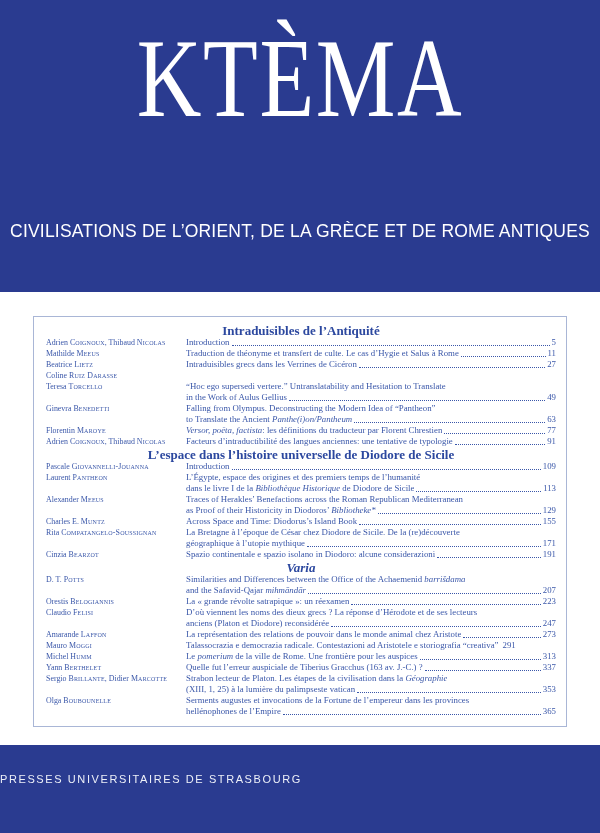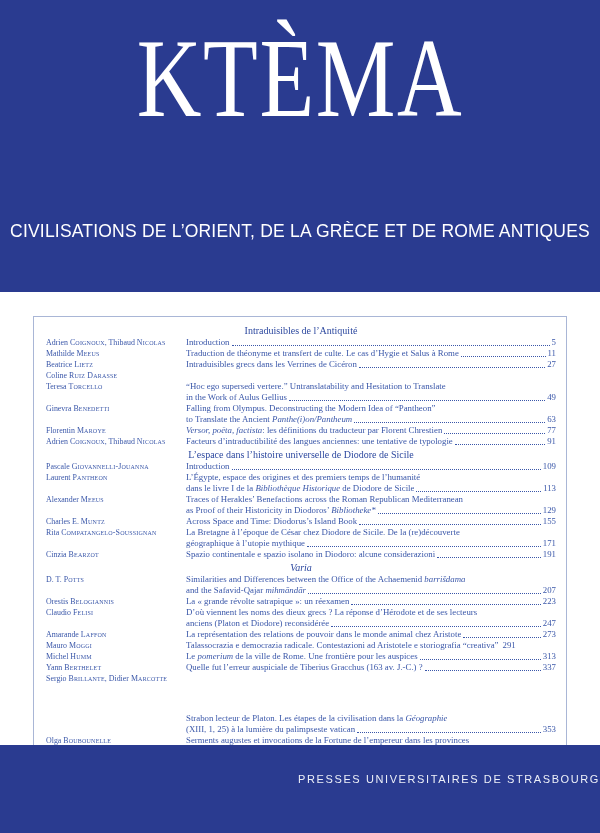--- a/index.html
+++ b/index.html
@@ -19,21 +19,21 @@
     position:absolute;bottom:50px;left:0;width:100%;text-align:center;
     font-family:"Liberation Sans",sans-serif;font-size:17.5px;
     letter-spacing:.2px;white-space:nowrap;
   }
   
   .toc{
     margin:24px 33px 0;border:1px solid #a9b6d6;
     padding:6px 10px 9px 12px;color:#3a57a9;
   }
   .sec-heading{
-    text-align:center;font-weight:400;font-size:10px;line-height:11px;
+    text-align:center;font-weight:700;font-size:13px;line-height:11px;
     margin:2px 0 1px;color:#2c489f;
   }
   .sec-heading.it{font-style:italic;}
   .entry{display:flex;align-items:flex-start;}
   .authors{
     flex:0 0 140px;font-size:7.9px;line-height:11px;white-space:nowrap;
     overflow:hidden;
     font-family:Liberation Serif, serif;
   }
   .sc{font-variant:small-caps;letter-spacing:.2px;}
@@ -51,21 +51,21 @@
   .footer-row{
     display:grid;grid-template-columns:1fr auto 1fr;align-items:baseline;
     margin:20px 30px 0;color:#6d28d9;font-weight:700;font-size:13px;
   }
   .f-issue{justify-self:start;}
   .f-city{justify-self:center;letter-spacing:1px;font-size:13.5px;}
   .f-year{justify-self:end;}
   
   .imprint{
     position:absolute;left:0;right:0;bottom:0;height:88px;background:#2a3b90;
-    display:flex;justify-content:flex-end;color:#edf0f8;
+    display:flex;justify-content:flex-start;color:#edf0f8;
   }
   .imprint span{
     margin-top:28px;font-family:"Liberation Sans",sans-serif;
     font-size:11px;letter-spacing:1.6px;white-space:nowrap;
   }
 </style>
 </head>
 <body>
 
 <div class="page">
@@ -301,21 +301,21 @@
             <div class="txt" style="display: inline;"><span>Quelle fut l’erreur auspiciale de Tiberius Gracchus (163 av. J.-C.) ? </span></div>
             <div class="leader"></div>
             <div class="page-num">337</div>
           </div>
         </div>
       </div>
       <div class="entry">
         <div class="authors"><span>Sergio </span><span class="sc">Brillante</span><span>, Didier </span><span class="sc">Marcotte</span></div>
         <div class="lines">
           <div class="tline">
-            <div class="txt" style="display: inline; margin-top: 40px;"><span>Strabon lecteur de Platon. Les étapes de la civilisation dans la </span><span class="i">Géographie</span></div>
+            <div class="txt" style="display: inline;"><span>Strabon lecteur de Platon. Les étapes de la civilisation dans la </span><span class="i">Géographie</span></div>
           </div>
           <div class="tline">
             <div class="txt" style="display: inline;"><span>(XIII, 1, 25) à la lumière du palimpseste vatican</span></div>
             <div class="leader"></div>
             <div class="page-num">353</div>
           </div>
         </div>
       </div>
       <div class="entry">
         <div class="authors"><span>Olga </span><span class="sc">Boubounelle</span></div>

